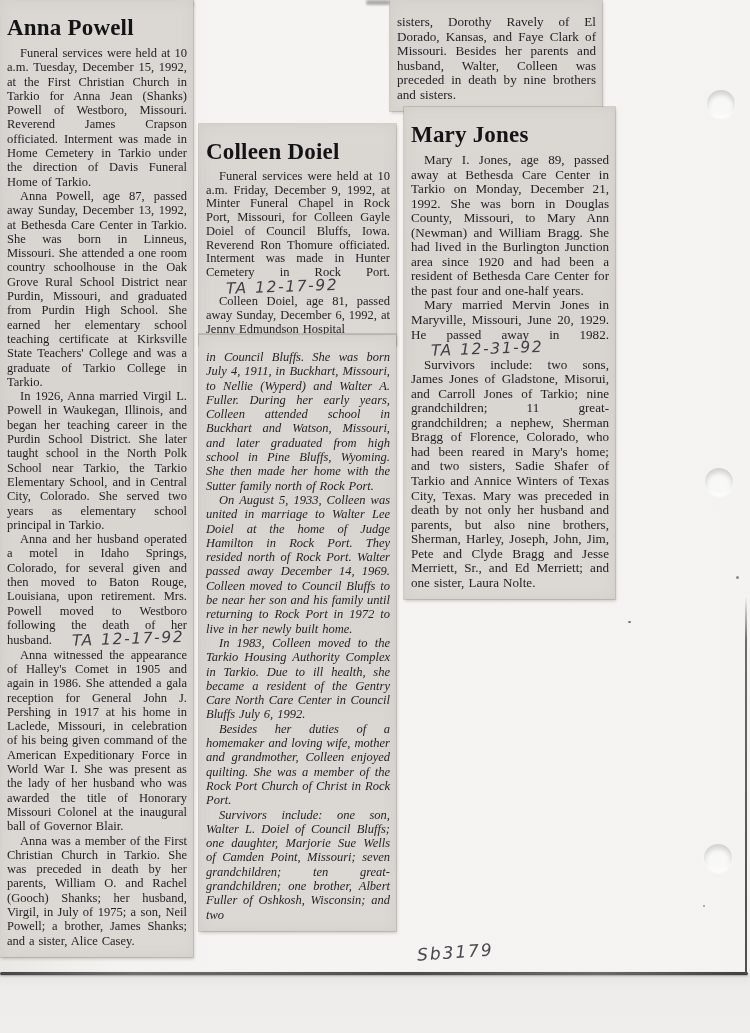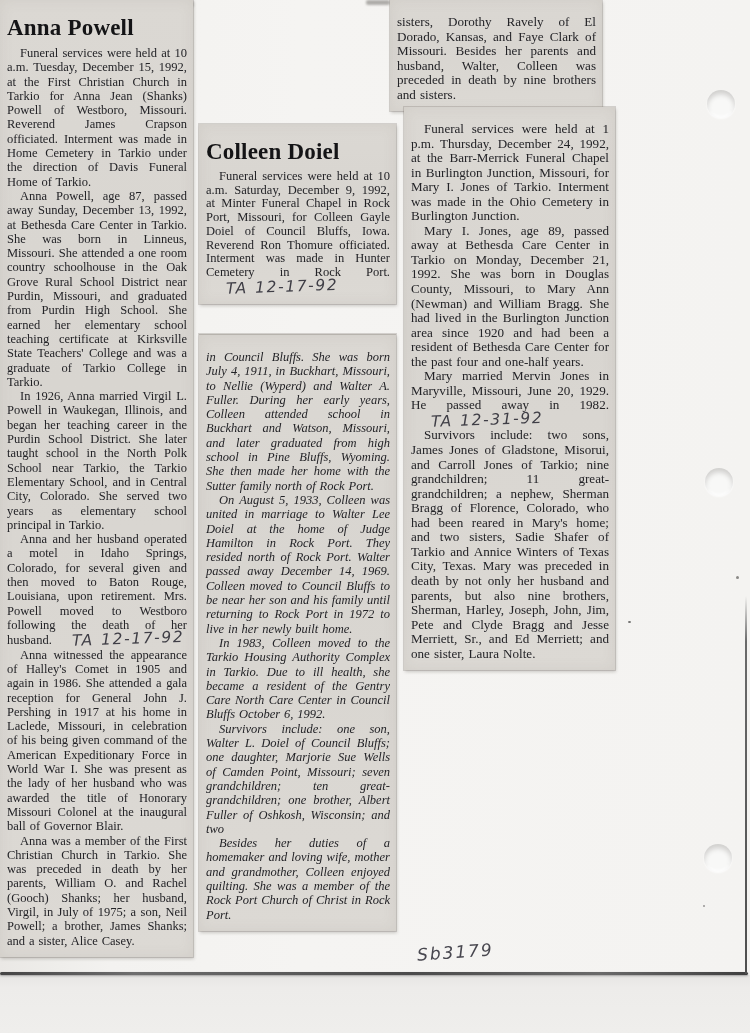--- a/index.html
+++ b/index.html
@@ -131,37 +131,38 @@
     <p class="para">Anna Powell, age 87, passed away Sunday, December 13, 1992, at Bethesda Care Center in Tarkio. She was born in Linneus, Missouri. She attended a one room country schoolhouse in the Oak Grove Rural School District near Purdin, Missouri, and graduated from Purdin High School. She earned her elementary school teaching certificate at Kirksville State Teachers' College and was a graduate of Tarkio College in Tarkio.</p>
     <p class="para">In 1926, Anna married Virgil L. Powell in Waukegan, Illinois, and began her teaching career in the Purdin School District. She later taught school in the North Polk School near Tarkio, the Tarkio Elementary School, and in Central City, Colorado. She served two years as elementary school principal in Tarkio.</p>
     <p class="para"><span>Anna and her husband operated a motel in Idaho Springs, Colorado, for several given and then moved to Baton Rouge, Louisiana, upon retirement. Mrs. Powell moved to Westboro following the death of her husband.</span><span class="hw">TA 12-17-92</span></p>
     <p class="para">Anna witnessed the appearance of Halley's Comet in 1905 and again in 1986. She attended a gala reception for General John J. Pershing in 1917 at his home in Laclede, Missouri, in celebration of his being given command of the American Expeditionary Force in World War I. She was present as the lady of her husband who was awarded the title of Honorary Missouri Colonel at the inaugural ball of Governor Blair.</p>
     <p class="para">Anna was a member of the First Christian Church in Tarkio. She was preceded in death by her parents, William O. and Rachel (Gooch) Shanks; her husband, Virgil, in July of 1975; a son, Neil Powell; a brother, James Shanks; and a sister, Alice Casey.</p>
   </article>
 
 
   <article class="clipping clip-colleen-1">
     <h2 class="headline">Colleen Doiel</h2>
-    <p class="para"><span>Funeral services were held at 10 a.m. Saturday, December 9, 1992, at Minter Funeral Chapel in Rock Port, Missouri, for Colleen Gayle Doiel of Council Bluffs, Iowa. Reverend Ron Thomure officiated. Interment was made in Hunter Cemetery in Rock Port.</span><span class="hw">TA 12-17-92</span></p>
+    <p class="para"><span>Funeral services were held at 10 a.m. Friday, December 9, 1992, at Minter Funeral Chapel in Rock Port, Missouri, for Colleen Gayle Doiel of Council Bluffs, Iowa. Reverend Ron Thomure officiated. Interment was made in Hunter Cemetery in Rock Port.</span><span class="hw">TA 12-17-92</span></p>
+    <p class="para">Colleen Doiel, age 81, passed away Sunday, December 6, 1992, at Jenny Edmundson Hospital</p>
   </article>
 
   <article class="clipping clip-colleen-2">
     <p class="para noindent">in Council Bluffs. She was born July 4, 1911, in Buckhart, Missouri, to Nellie (Wyperd) and Walter A. Fuller. During her early years, Colleen attended school in Buckhart and Watson, Missouri, and later graduated from high school in Pine Bluffs, Wyoming. She then made her home with the Sutter family north of Rock Port.</p>
     <p class="para">On August 5, 1933, Colleen was united in marriage to Walter Lee Doiel at the home of Judge Hamilton in Rock Port. They resided north of Rock Port. Walter passed away December 14, 1969. Colleen moved to Council Bluffs to be near her son and his family until returning to Rock Port in 1972 to live in her newly built home.</p>
-    <p class="para">In 1983, Colleen moved to the Tarkio Housing Authority Complex in Tarkio. Due to ill health, she became a resident of the Gentry Care North Care Center in Council Bluffs October 6, 1992.</p>
+    <p class="para">In 1983, Colleen moved to the Tarkio Housing Authority Complex in Tarkio. Due to ill health, she became a resident of the Gentry Care North Care Center in Council Bluffs July 6, 1992.</p>
+    <p class="para">Besides her duties of a homemaker and loving wife, mother and grandmother, Colleen enjoyed quilting. She was a member of the Rock Port Church of Christ in Rock Port.</p>
     <p class="para">Survivors include: one son, Walter L. Doiel of Council Bluffs; one daughter, Marjorie Sue Wells of Camden Point, Missouri; seven grandchildren; ten great-grandchildren; one brother, Albert Fuller of Oshkosh, Wisconsin; and two</p>
-    <p class="para">Besides her duties of a homemaker and loving wife, mother and grandmother, Colleen enjoyed quilting. She was a member of the Rock Port Church of Christ in Rock Port.</p>
   </article>
 
   <article class="clipping clip-colleen-cont">
     <p class="para noindent">sisters, Dorothy Ravely of El Dorado, Kansas, and Faye Clark of Missouri. Besides her parents and husband, Walter, Colleen was preceded in death by nine brothers and sisters.</p>
   </article>
 
   <article class="clipping clip-mary">
-    <p class="para">Funeral services were held at 1 p.m. Thursday, December 24, 1992, at the Barr-Merrick Funeral Chapel in Burlington Junction, Missouri, for Mary I. Jones of Tarkio. Interment was made in the Ohio Cemetery in Burlington Junction.</p>
+    <h2 class="headline">Mary Jones</h2>
     <p class="para">Mary I. Jones, age 89, passed away at Bethesda Care Center in Tarkio on Monday, December 21, 1992. She was born in Douglas County, Missouri, to Mary Ann (Newman) and William Bragg. She had lived in the Burlington Junction area since 1920 and had been a resident of Bethesda Care Center for the past four and one-half years.</p>
     <p class="para"><span>Mary married Mervin Jones in Maryville, Missouri, June 20, 1929. He passed away in 1982.</span><span class="hw">TA 12-31-92</span></p>
     <p class="para">Survivors include: two sons, James Jones of Gladstone, Misorui, and Carroll Jones of Tarkio; nine grandchildren; 11 great-grandchildren; a nephew, Sherman Bragg of Florence, Colorado, who had been reared in Mary's home; and two sisters, Sadie Shafer of Tarkio and Annice Winters of Texas City, Texas. Mary was preceded in death by not only her husband and parents, but also nine brothers, Sherman, Harley, Joseph, John, Jim, Pete and Clyde Bragg and Jesse Merriett, Sr., and Ed Merriett; and one sister, Laura Nolte.</p>
   </article>
 
   <div class="hw hw-code">Sb3179</div>
 
   <div class="hole hole-1"></div>
   <div class="hole hole-2"></div>
   <div class="hole hole-3"></div>

